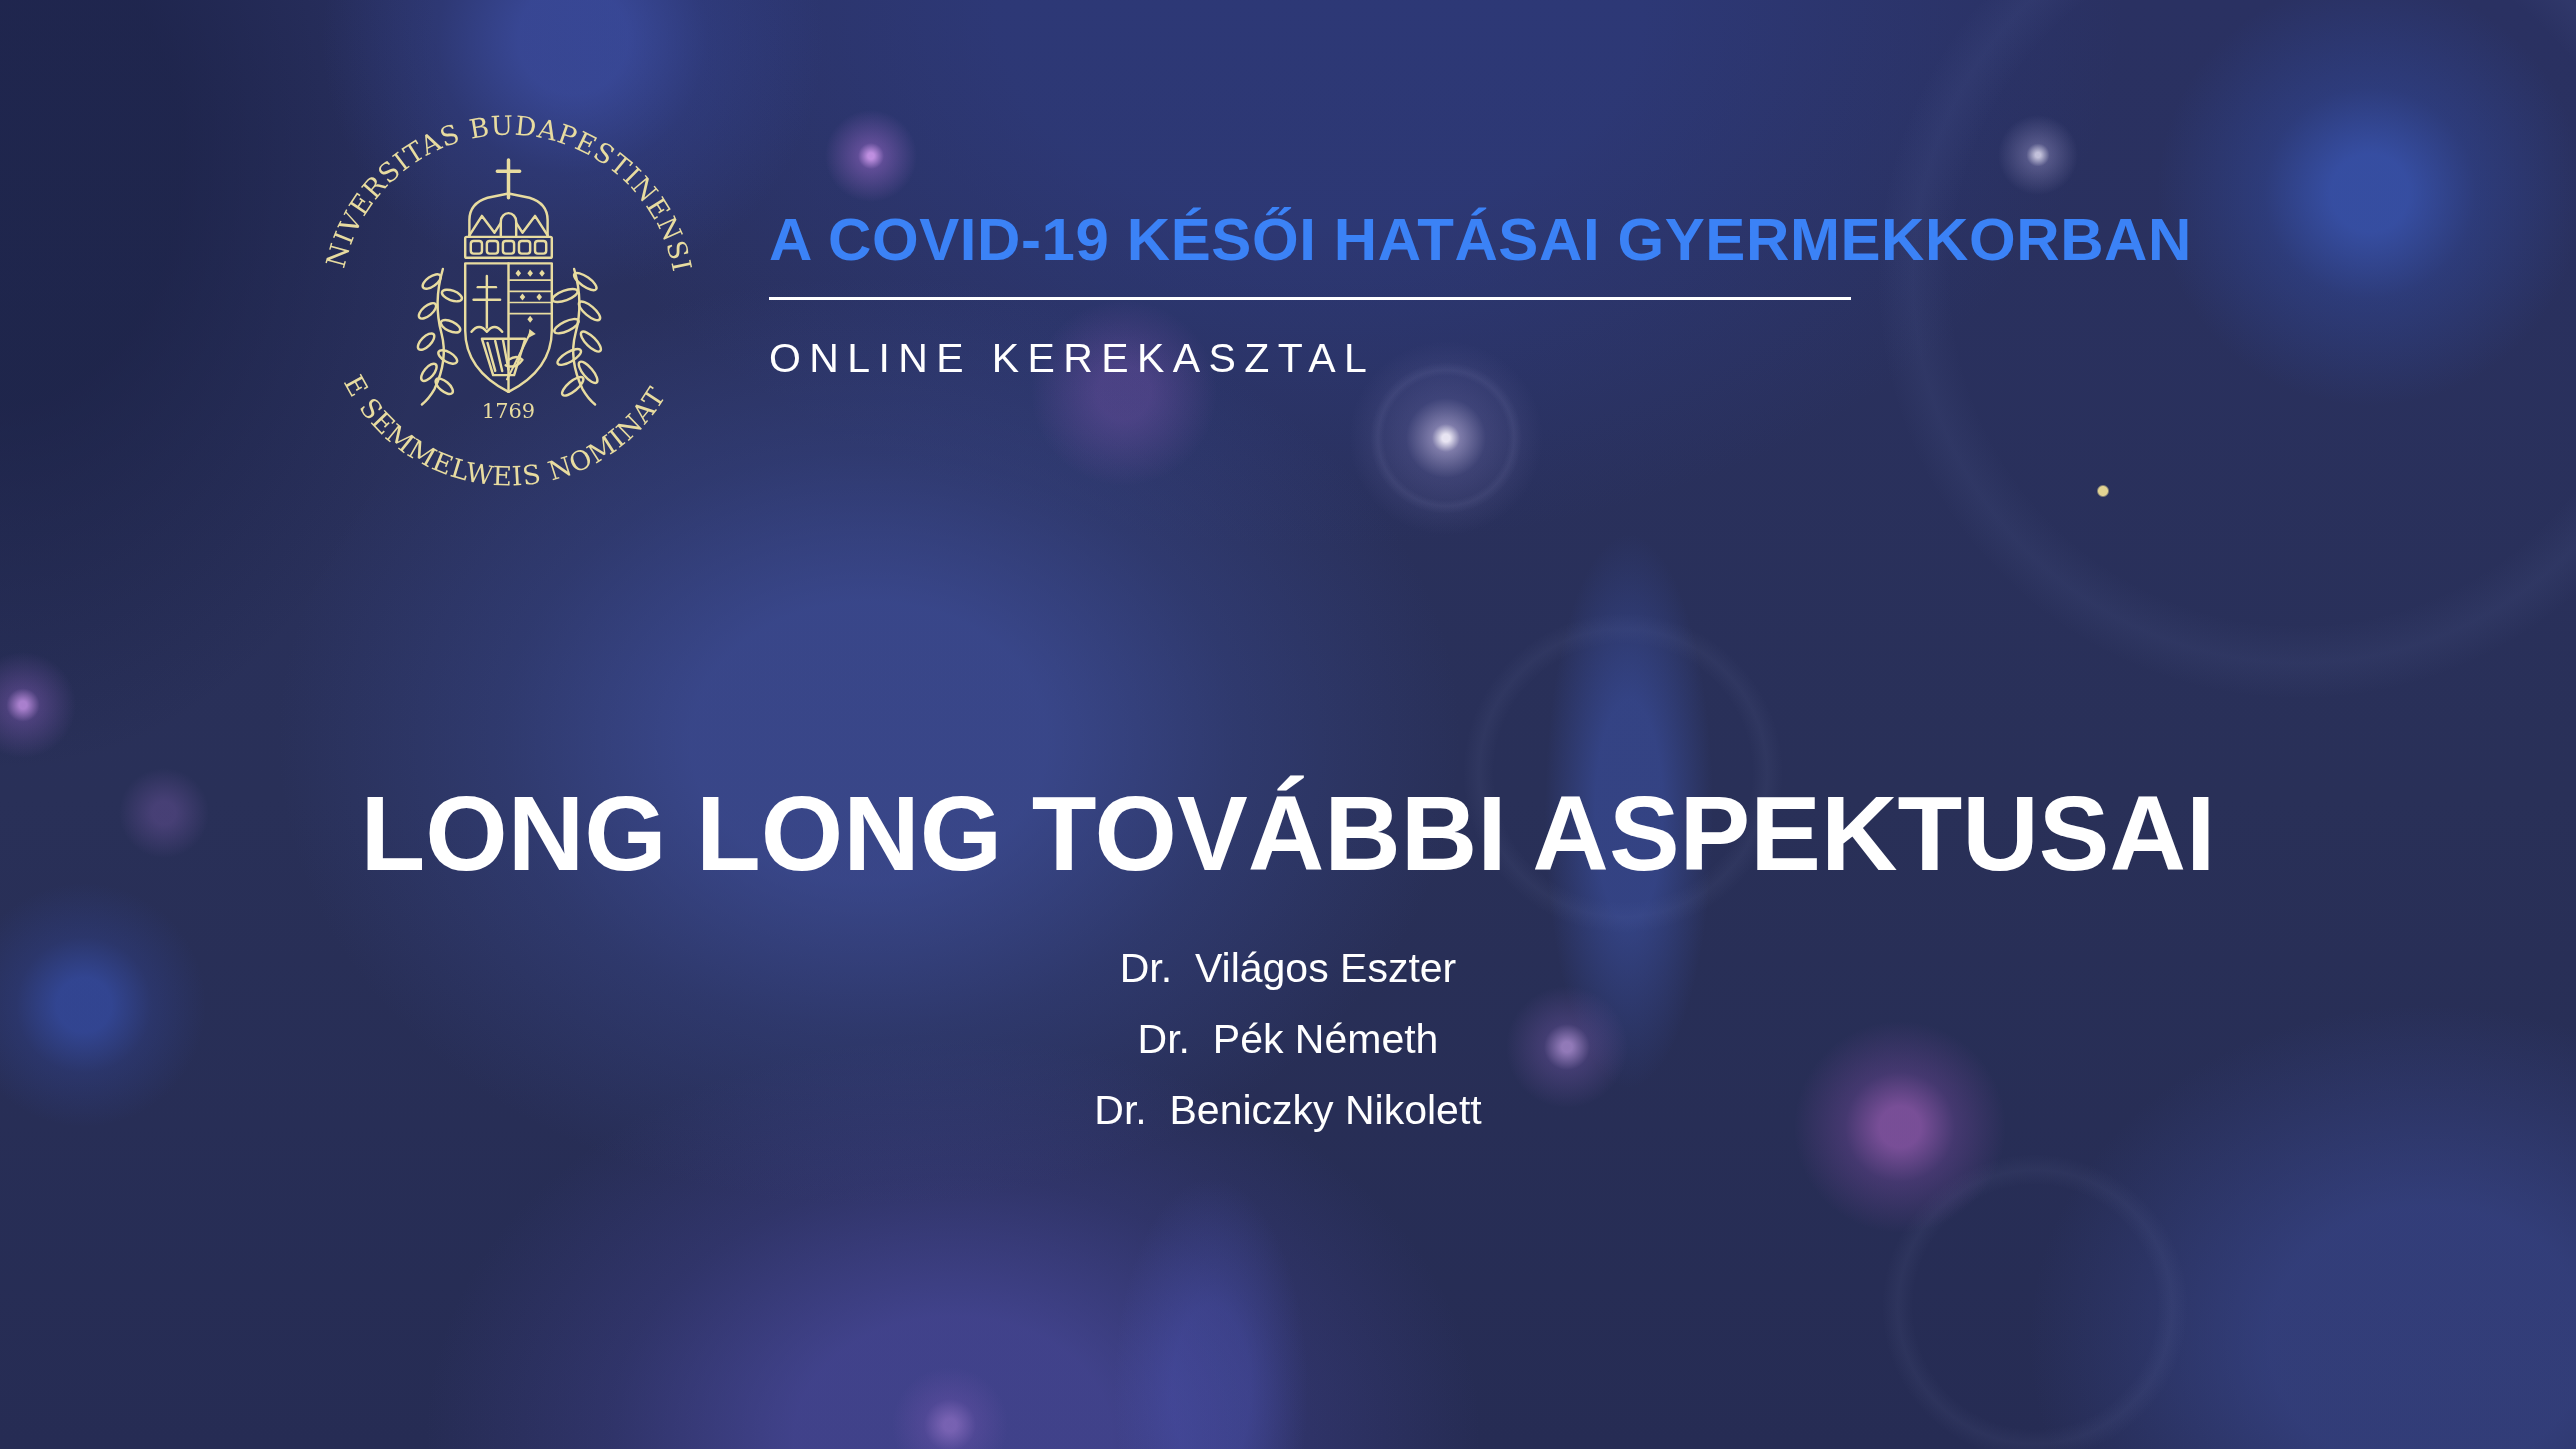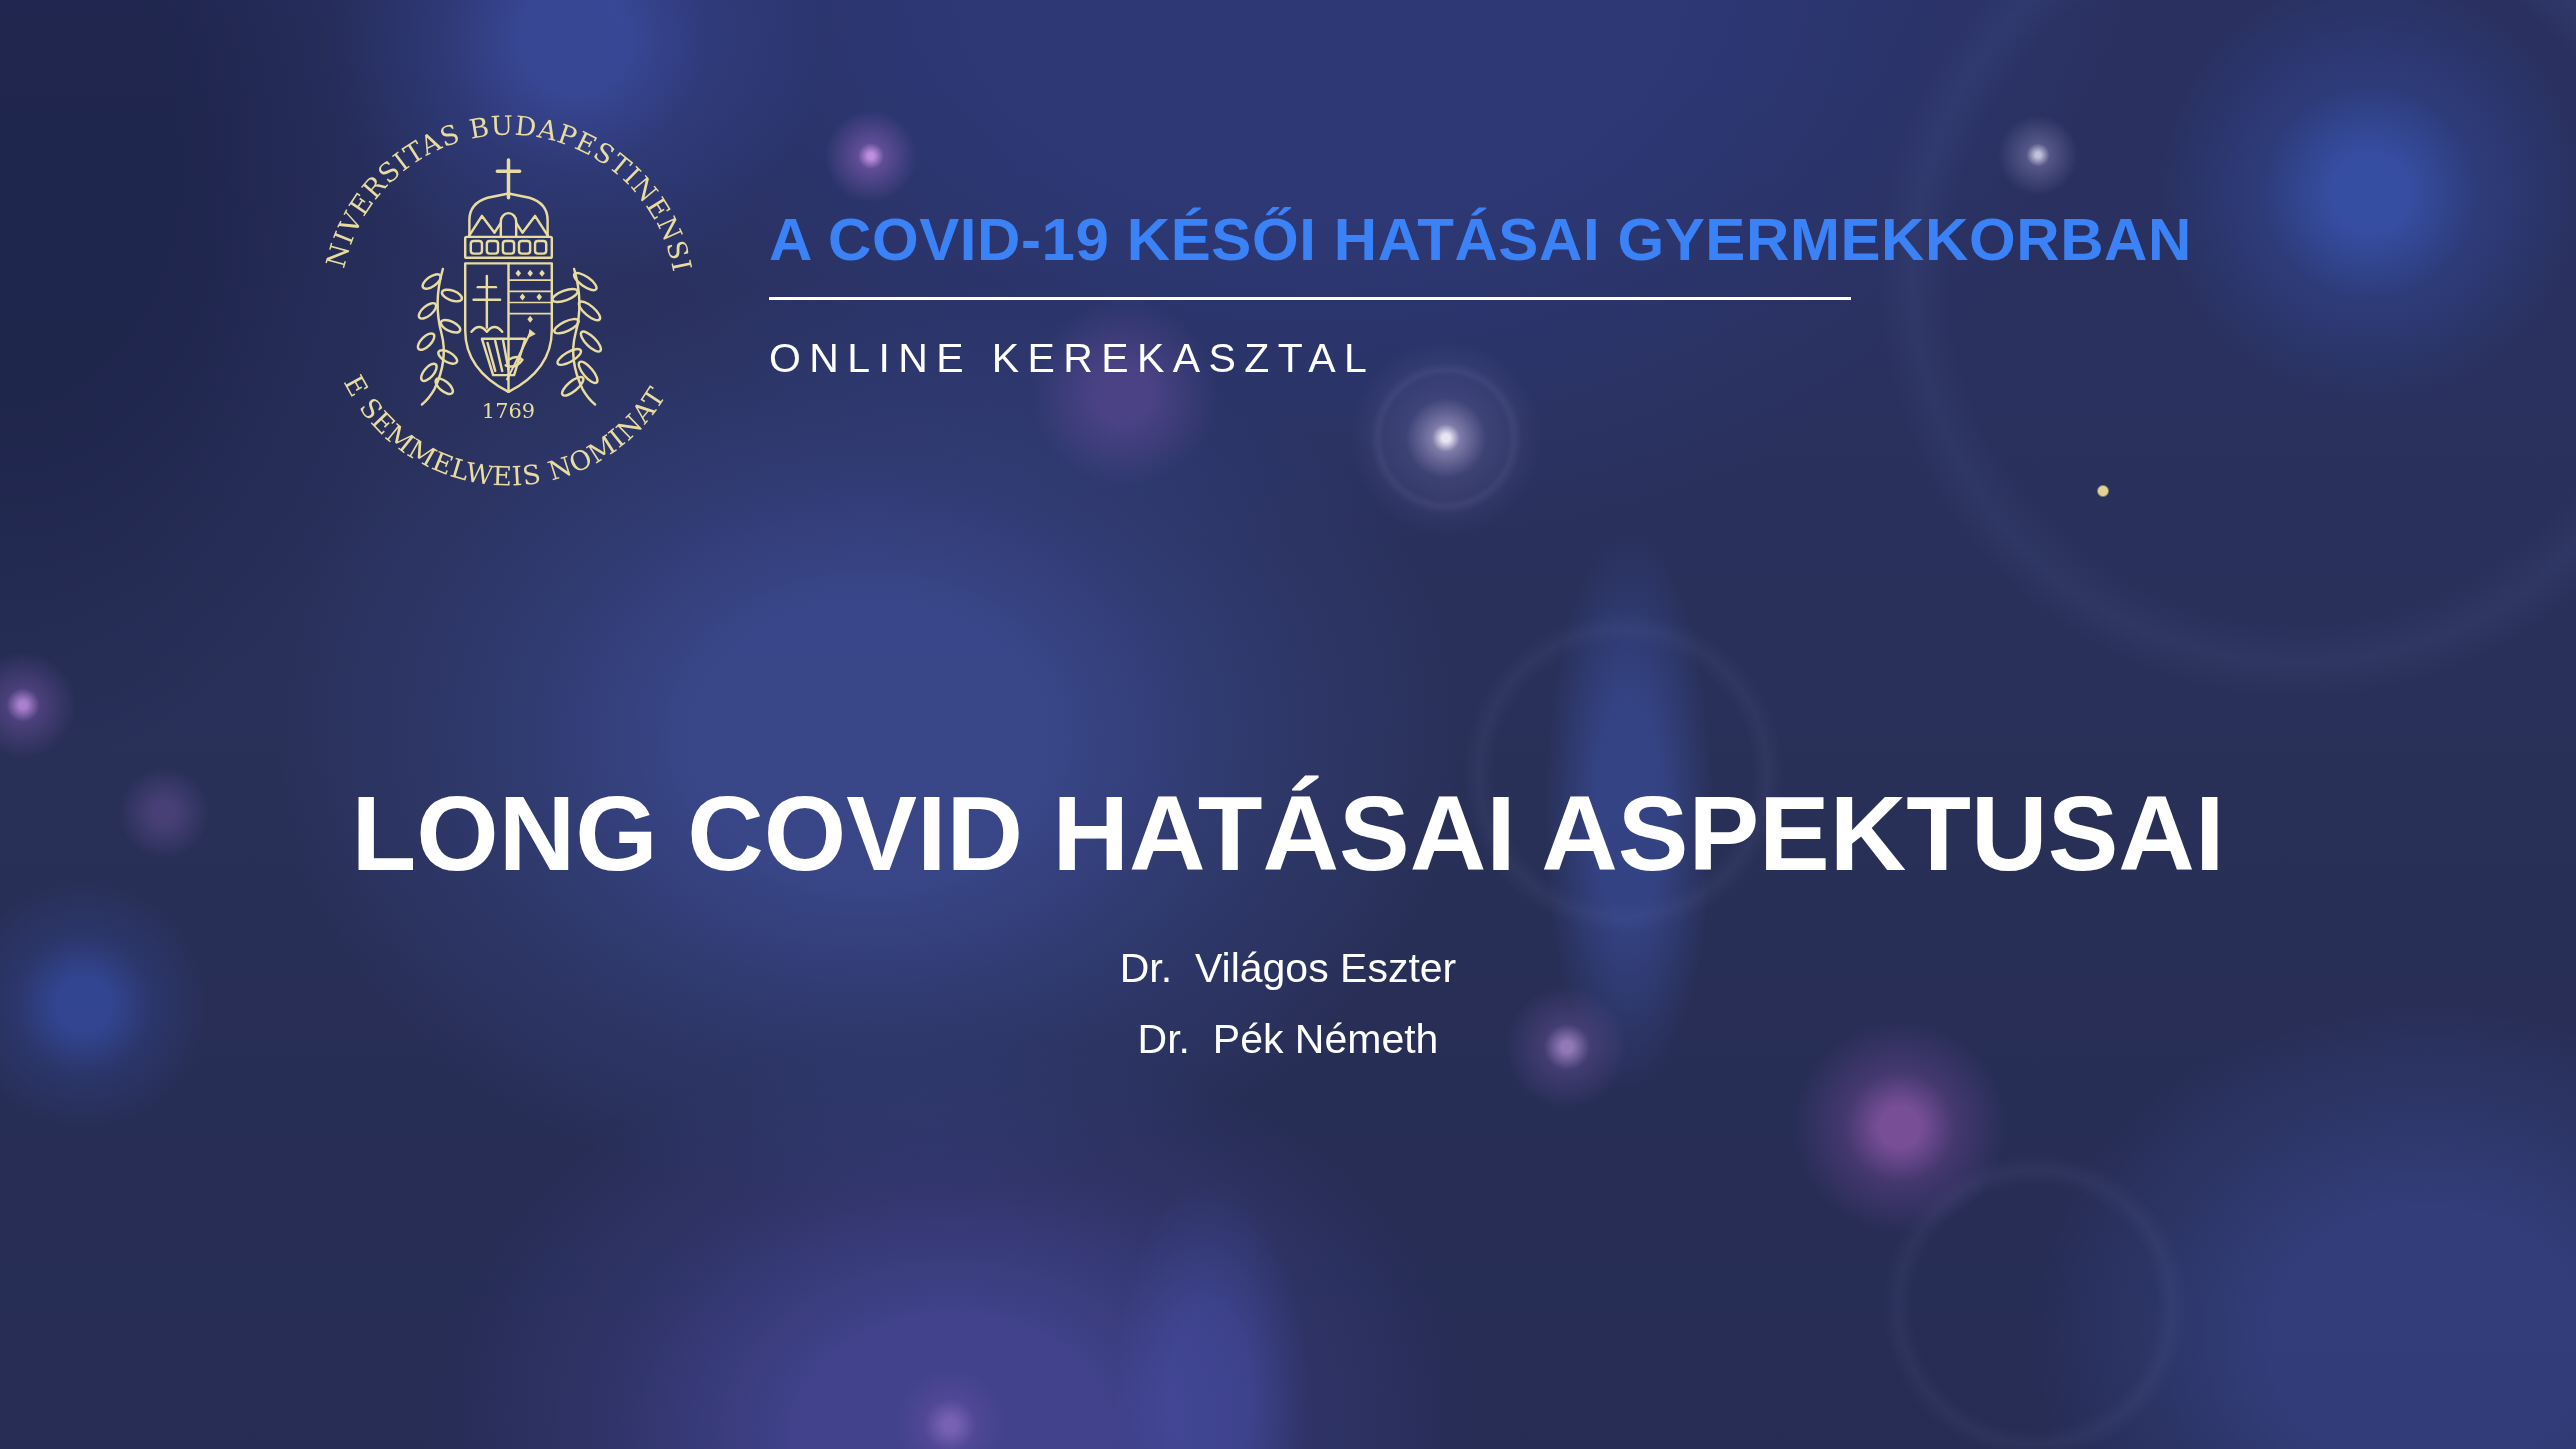--- a/index.html
+++ b/index.html
@@ -175,20 +175,21 @@
       <text x="300" y="466" font-size="30" text-anchor="middle">1769</text>
     </svg>
   </div>
 
   <header class="header">
     <h1 class="event-title">A COVID-19 KÉSŐI HATÁSAI GYERMEKKORBAN</h1>
     <div class="rule"></div>
     <h2 class="event-subtitle">ONLINE KEREKASZTAL</h2>
   </header>
 
-  <h2 class="main-title">LONG COVID HATÁSAI ASPEKTUSAI</h2>
+  <h2 class="main-title">LONG LONG TOVÁBBI ASPEKTUSAI</h2>
 
   <ul class="speakers">
     <li>Dr.  Világos Eszter</li>
     <li>Dr.  Pék Németh</li>
+    <li>Dr.  Beniczky Nikolett</li>
   </ul>
 </div>
 
 
 </body></html>

